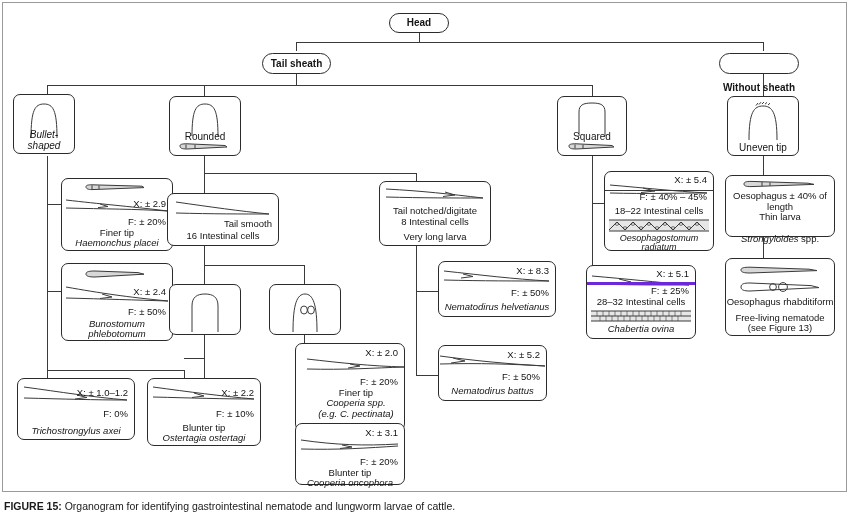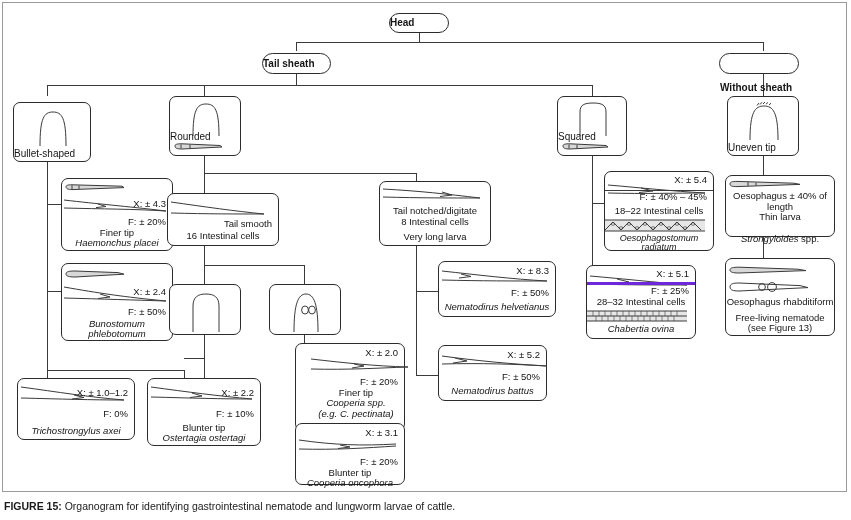--- a/index.html
+++ b/index.html
@@ -8,21 +8,21 @@
     position:relative;width:851px;height:520px;overflow:hidden;background:#fff;
   }
   #figure-frame{
     position:absolute;left:2px;top:2px;width:845px;height:490px;
     border:1px solid #9a9a9a;background:#fff;box-sizing:border-box;
   }
   #canvas{position:absolute;left:0;top:0;width:845px;height:490px;}
   .node{
     position:absolute;box-sizing:border-box;border:1.2px solid #2b2b2b;
     background:#fff;border-radius:7px;color:#141414;
-    display:flex;flex-direction:column;align-items:flex-start;
+    display:flex;flex-direction:column;align-items:center;
   }
   .node.pill{border-radius:11px;}
   .lbl{line-height:1.12;white-space:pre-line;text-align:center;}
   .bold{font-weight:bold;}
   .ital{font-style:italic;}
   .right{text-align:right;width:100%;box-sizing:border-box;padding-right:6px;}
   .ctr{text-align:center;width:100%;}
   svg{display:block;overflow:visible;}
   .wline{fill:none;stroke:#3a3a3a;stroke-width:1;}
   .wfill{fill:#d8d8d8;stroke:#3a3a3a;stroke-width:1;}
@@ -104,21 +104,21 @@
     </div>
 
     <div class="node pill" style="left:259px;top:50px;width:69px;height:21px;justify-content:center;">
       <div class="lbl bold" style="font-size:10px;">Tail sheath</div>
     </div>
 
     <div class="node pill" style="left:716px;top:50px;width:80px;height:21px;justify-content:center;">
       <div class="lbl bold" style="font-size:10px;margin-top:48px;">Without sheath</div>
     </div>
 
-    <div class="node" style="left:10px;top:99px;width:78px;height:60px;">
+    <div class="node" style="left:10px;top:91px;width:62px;height:60px;font-style:italic;">
       <svg width="78" height="42" viewBox="0 0 78 42" style="margin-top:1px;">
         <path class="wline" d="M26,42 C26,14 30,8 39,8 C48,8 52,14 52,42"></path>
       </svg>
       <div class="lbl" style="font-size:10px;position:absolute;bottom:2px;">Bullet-shaped</div>
     </div>
 
     <div class="node" style="left:166px;top:93px;width:72px;height:60px;">
       <svg width="72" height="38" viewBox="0 0 72 38" style="margin-top:1px;">
         <path class="wline" d="M23,38 C23,12 27,6 36,6 C45,6 49,12 49,38"></path>
       </svg>
@@ -154,21 +154,21 @@
       <svg width="70" height="9" viewBox="0 0 70 9" style="margin-top:5px;">
         <path class="wfill" d="M4,2.8 C4,1.2 6,0.8 10,0.8 L60,2.2 L62,3.6 L10,5.6 C6,5.6 4,4.6 4,2.8 Z"></path>
         <line class="hl" x1="10" y1="1.4" x2="10" y2="5"></line>
         <line class="hl" x1="17" y1="1.6" x2="17" y2="4.9"></line>
       </svg>
       <svg width="106" height="20" viewBox="0 0 106 20" style="margin-top:2px;">
         <path class="wline" d="M2,5 C36,9 62,11 104,16"></path>
         <path class="wline" d="M2,13 C40,14 72,14 104,16"></path>
         <path class="wline" d="M36,9 L44,11.5 L34,12.6"></path>
       </svg>
-      <div class="lbl right" style="font-size:9.5px;position:absolute;top:20px;right:0;">X: ± 4.3</div>
+      <div class="lbl right" style="font-size:9.5px;position:absolute;top:20px;right:0;">X: ± 2.9</div>
       <div class="lbl right" style="font-size:9.5px;margin-top:2px;">F: ± 20%</div>
       <div class="lbl ctr" style="font-size:9.5px;">Finer tip</div>
       <div class="lbl ctr ital" style="font-size:9.5px;">Haemonchus placei</div>
     </div>
 
     <div class="node" style="left:58px;top:260px;width:112px;height:78px;">
       <svg width="70" height="10" viewBox="0 0 70 10" style="margin-top:6px;">
         <path class="wfill" d="M4,4 C4,1.6 7,1 13,1 L56,2.6 L62,4.2 L13,7 C7,7 4,6.2 4,4 Z"></path>
       </svg>
       <svg width="106" height="22" viewBox="0 0 106 22" style="margin-top:3px;">

